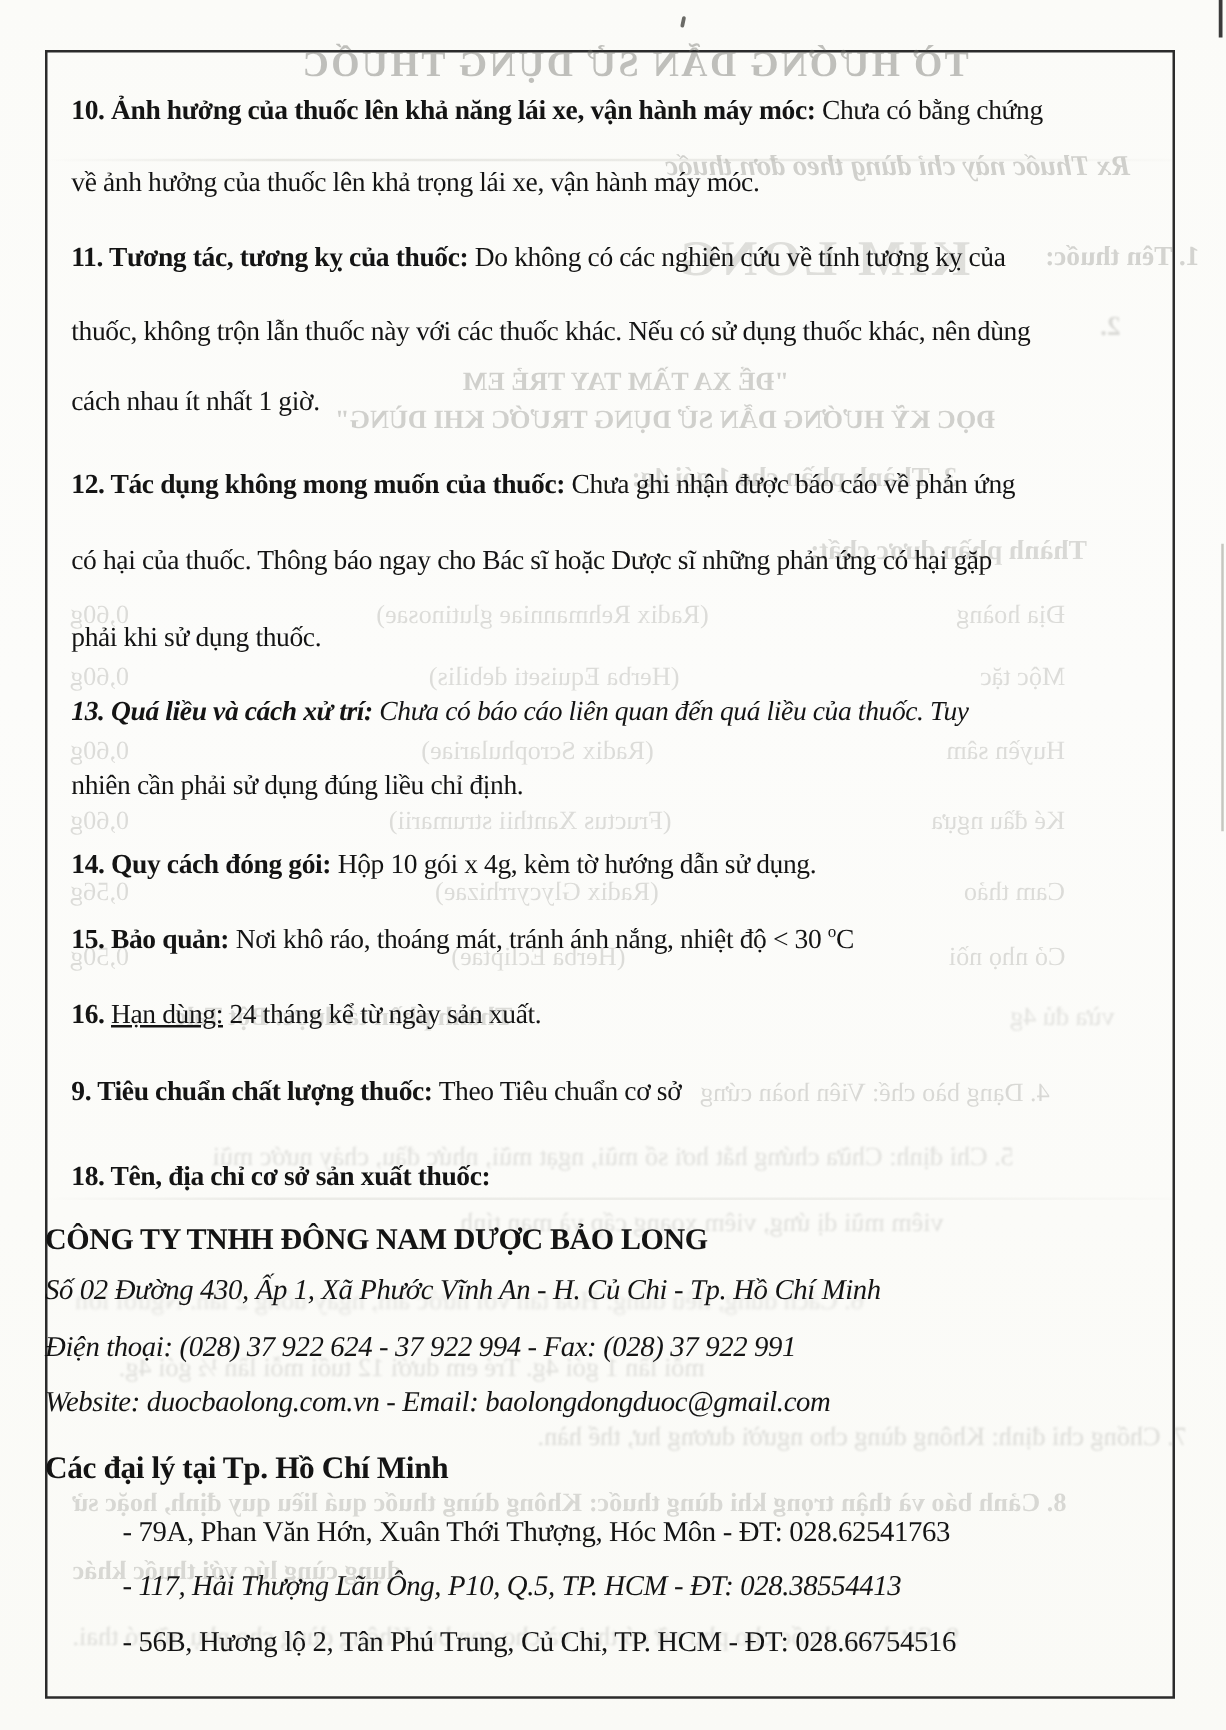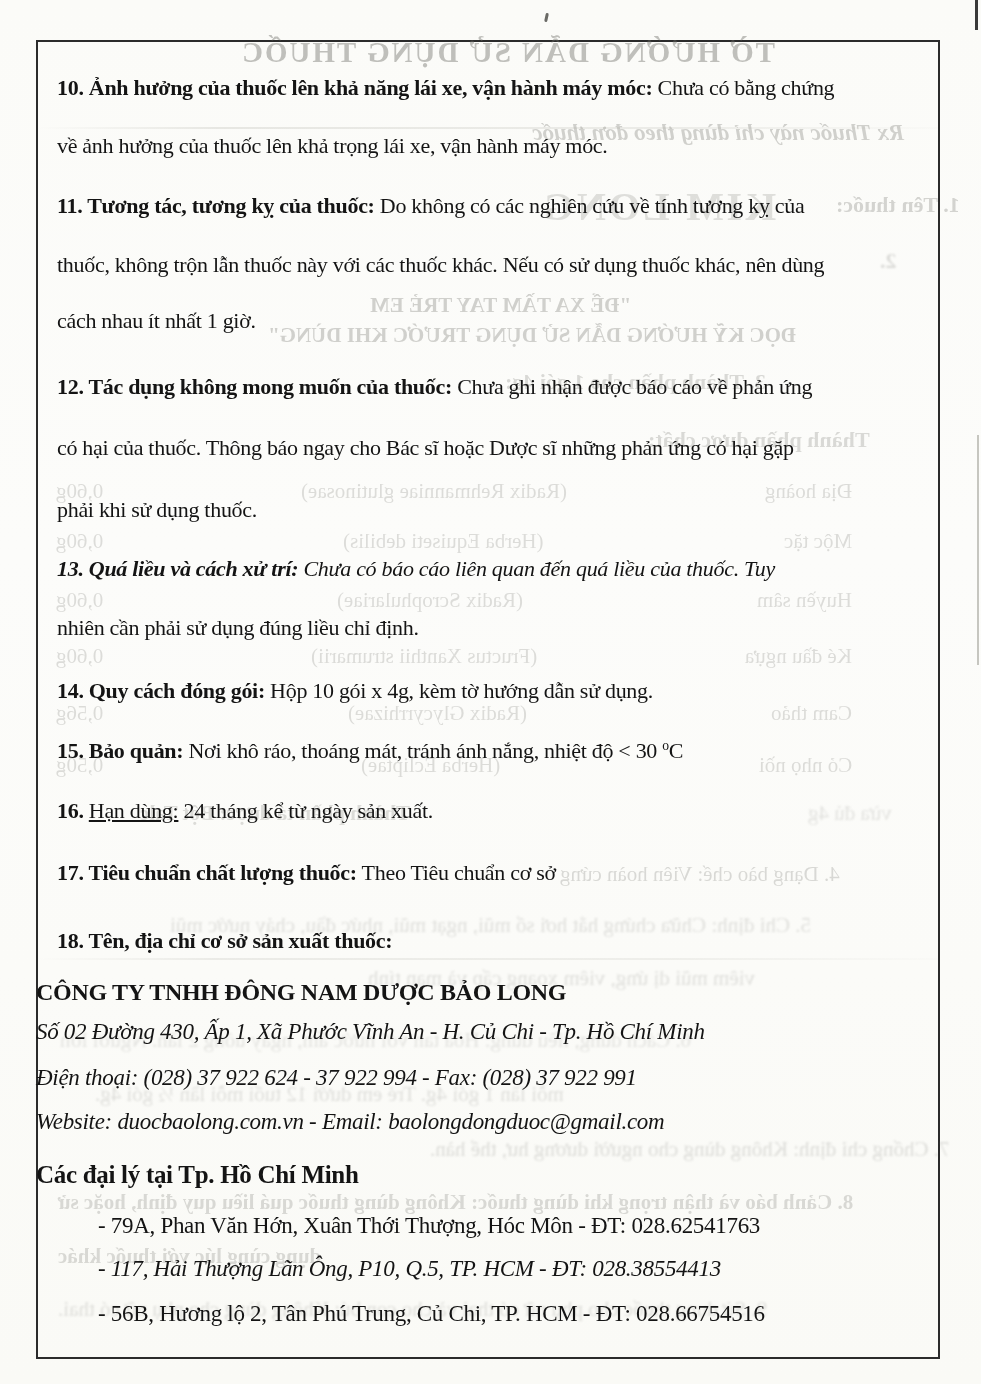--- a/index.html
+++ b/index.html
@@ -90,21 +90,21 @@
       <div class="fl" style="top: 252px; left: 57px;"><span>thuốc, không trộn lẫn thuốc này với các thuốc khác. Nếu có sử dụng thuốc khác, nên dùng</span></div>
       <div class="fl" style="top: 308px; left: 57px;"><span>cách nhau ít nhất 1 giờ.</span></div>
       <div class="fl" style="top: 374px; left: 57px;"><span style="font-weight: 700;">12. Tác dụng không mong muốn của thuốc:</span><span>  Chưa ghi nhận được báo cáo về phản ứng</span></div>
       <div class="fl" style="top: 435px; left: 57px;"><span>có hại của thuốc. Thông báo ngay cho Bác sĩ hoặc Dược sĩ những phản ứng có hại gặp</span></div>
       <div class="fl" style="top: 497px; left: 57px;"><span>phải khi sử dụng thuốc.</span></div>
       <div class="fl" style="top: 556px; left: 57px; font-style: italic;"><span style="font-weight: 700;">13. Quá liều và cách xử trí:</span><span> Chưa có báo cáo liên quan đến quá liều của thuốc. Tuy</span></div>
       <div class="fl" style="top: 615px; left: 57px;"><span>nhiên cần phải sử dụng đúng liều chỉ định.</span></div>
       <div class="fl" style="top: 678px; left: 57px;"><span style="font-weight: 700;">14. Quy cách đóng gói:</span><span>  Hộp 10 gói x 4g, kèm tờ hướng dẫn sử dụng.</span></div>
       <div class="fl" style="top: 738px; left: 57px;"><span style="font-weight: 700;">15. Bảo quản:</span><span> Nơi khô ráo, thoáng mát, tránh ánh nắng, nhiệt độ  &lt; 30 </span><sup>o</sup><span>C</span></div>
       <div class="fl" style="top: 798px; left: 57px;"><span style="font-weight: 700;">16. </span><span style="font-weight: 400; text-decoration: underline; text-align: center;">Hạn dùng:</span><span> 24 tháng kể từ ngày sản xuất.</span></div>
-      <div class="fl" style="top: 860px; left: 57px;"><span style="font-weight: 700;">17. Tiêu chuẩn chất lượng thuốc:</span><span> Theo Tiêu chuẩn cơ sở</span></div>
+      <div class="fl" style="top: 860px; left: 57px;"><span style="font-weight: 700;">9. Tiêu chuẩn chất lượng thuốc:</span><span> Theo Tiêu chuẩn cơ sở</span></div>
       <div class="fl" style="top: 928px; left: 57px;"><span style="font-weight: 700;">18. Tên, địa chỉ cơ sở sản xuất thuốc:</span></div>
       <div class="fl center" style="top: 978px; font-size: 24px;"><span style="font-weight: 700;">CÔNG TY TNHH ĐÔNG NAM DƯỢC BẢO LONG</span></div>
       <div class="fl center" style="top: 1018px; font-size: 23px;"><span style="font-style: italic;">Số 02 Đường 430, Ấp 1, Xã Phước Vĩnh An - H. Củ Chi - Tp. Hồ Chí Minh</span></div>
       <div class="fl center" style="top: 1064px; font-size: 23px;"><span style="font-style: italic;">Điện thoại: (028) 37 922 624 - 37 922 994 - Fax: (028) 37 922 991</span></div>
       <div class="fl center" style="top: 1108px; font-size: 23px;"><span style="font-style: italic;">Website: duocbaolong.com.vn - Email: baolongdongduoc@gmail.com</span></div>
       <div class="fl center" style="top: 1160px; font-size: 25px;"><span style="font-weight: 700;">Các đại lý tại Tp. Hồ Chí Minh</span></div>
       <div class="fl" style="top: 1212px; left: 98px; font-size: 23px;"><span>- 79A, Phan Văn Hớn, Xuân Thới Thượng, Hóc Môn - ĐT: 028.62541763</span></div>
       <div class="fl" style="top: 1255px; left: 98px; font-size: 23px; font-style: italic;"><span>- 117, Hải Thượng Lãn Ông, P10, Q.5, TP. HCM - ĐT: 028.38554413</span></div>
       <div class="fl" style="top: 1300px; left: 98px; font-size: 23px;"><span>- 56B, Hương lộ 2, Tân Phú Trung, Củ Chi, TP. HCM - ĐT: 028.66754516</span></div>
     </div>

